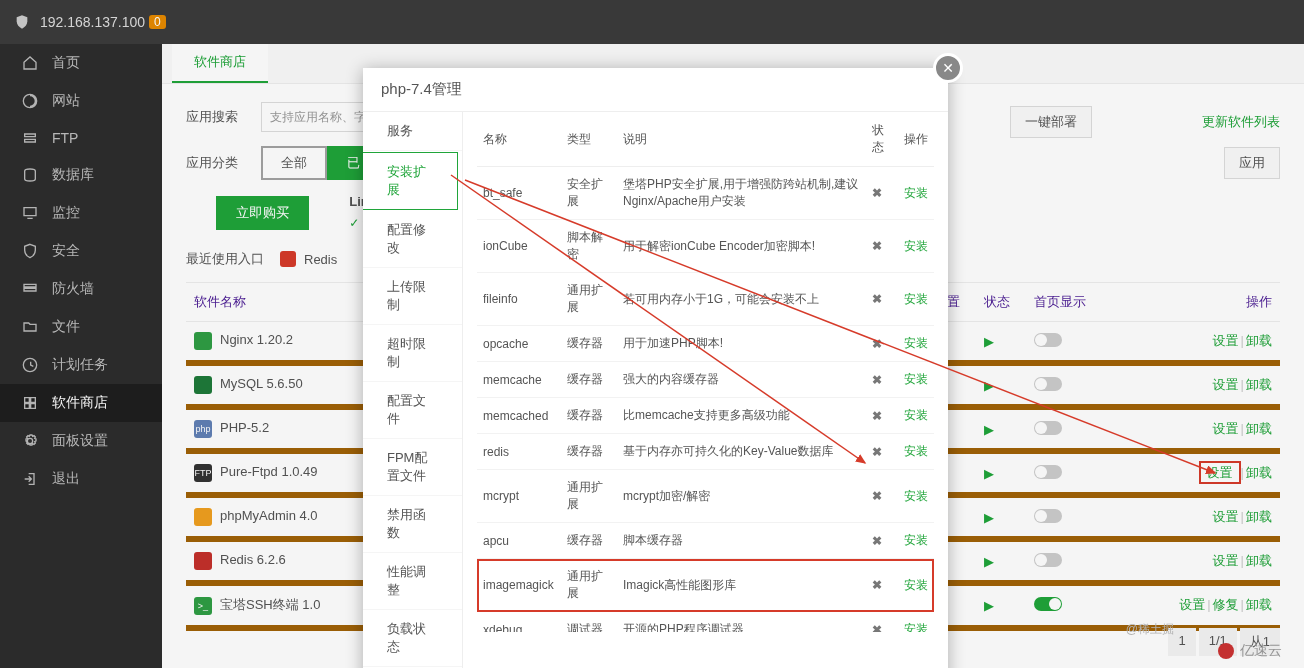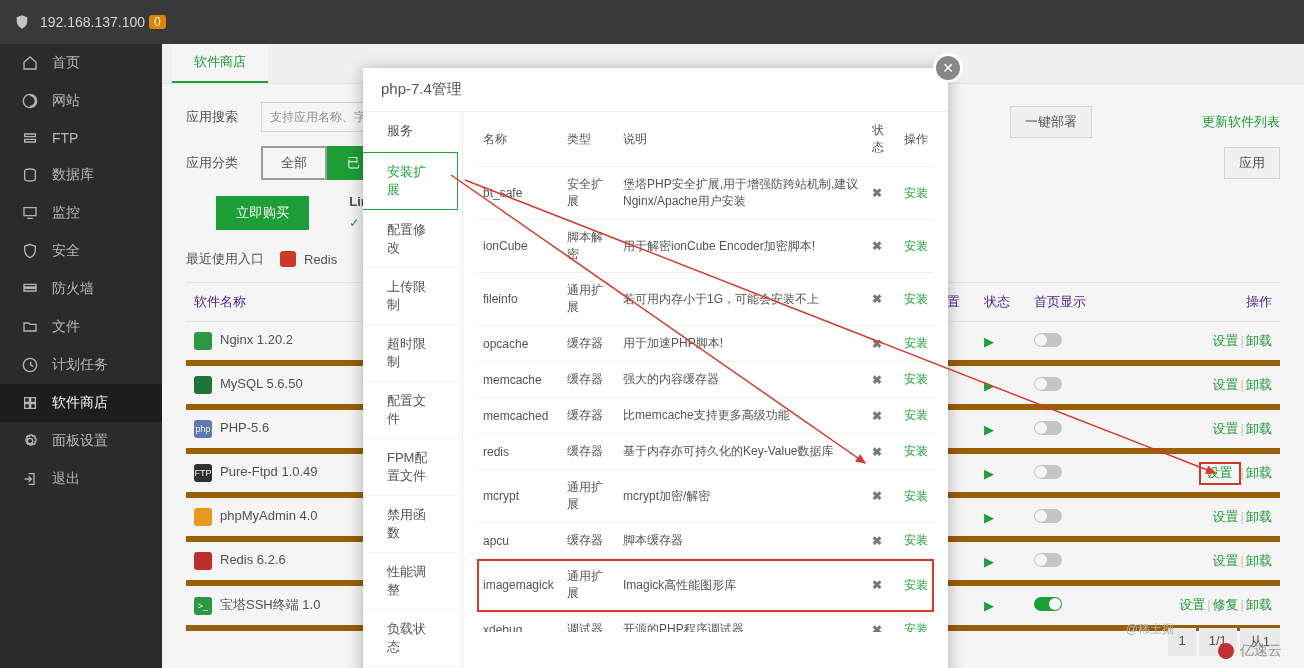--- a/index.html
+++ b/index.html
@@ -29,21 +29,21 @@
 .table { width:100%; border-collapse:collapse; font-size:13px; }
 .table th { text-align:left; padding:10px 8px; border-bottom:1px solid #eee; font-weight:500; color:#4c1d95; }
 .table td { padding:10px 8px; border-bottom:6px solid #a16207; }
 .sw-ico { width:18px; height:18px; border-radius:3px; margin-right:8px; vertical-align:middle; display:inline-block; }
 .folder { color:#e6a23c; cursor:pointer; }
 .play { color:#20a53a; cursor:pointer; }
 .toggle { width:28px; height:14px; border-radius:7px; background:#ccc; position:relative; display:inline-block; cursor:pointer; }
 .toggle::after { content:""; position:absolute; width:12px; height:12px; background:#fff; border-radius:50%; top:1px; left:1px; }
 .toggle.on { background:#20a53a; }
 .toggle.on::after { left:15px; }
-.link { color:#20a53a; cursor:pointer;font-family:Liberation Mono, monospace; }
+.link { color:#20a53a; cursor:pointer; }
 .sep { color:#ccc; margin:0 2px; }
 .right-head { position:absolute; right:24px; top:62px; display:flex; align-items:center; gap:110px; }
 .update-link { color:#20a53a; font-size:13px; cursor:pointer; }
 
 .mask { position:absolute; inset:0; background:rgba(0,0,0,0.04); z-index:5; }
 .modal { position:absolute; left:363px; top:68px; width:585px; background:#fff; box-shadow:0 2px 16px rgba(0,0,0,0.3); z-index:10; }
 .modal-close { position:absolute; right:-15px; top:-15px; width:30px; height:30px; border-radius:50%; background:#888; color:#fff; display:flex; align-items:center; justify-content:center; cursor:pointer; border:3px solid #fff; font-size:14px; }
 .modal-title { padding:12px 18px; font-size:15px; border-bottom:1px solid #eee; }
 .modal-body { display:flex; }
 .modal-nav { width:100px; border-right:1px solid #eee; }
@@ -234,21 +234,21 @@
           </tr>
           <tr>
             <td><span class="sw-ico" style="background:#1f7a3a;color:#fff;font-size:9px;text-align:center;line-height:18px"></span><span>MySQL 5.6.50</span></td>
             <td>官方</td>
             <td><span class="folder">📁</span></td>
             <td><span class="play">▶</span></td>
             <td><span class="toggle"></span></td>
             <td style="text-align:right"><span class="link">设置</span><span class="sep">|</span><span class="link">卸载</span></td>
           </tr>
           <tr>
-            <td><span class="sw-ico" style="background:#6181b6;color:#fff;font-size:9px;text-align:center;line-height:18px">php</span><span>PHP-5.6</span></td>
+            <td><span class="sw-ico" style="background:#6181b6;color:#fff;font-size:9px;text-align:center;line-height:18px">php</span><span>PHP-5.2</span></td>
             <td>官方</td>
             <td><span class="folder">📁</span></td>
             <td><span class="play">▶</span></td>
             <td><span class="toggle"></span></td>
             <td style="text-align:right"><span class="link">设置</span><span class="sep">|</span><span class="link">卸载</span></td>
           </tr>
           <tr>
             <td><span class="sw-ico" style="background:#333;color:#fff;font-size:9px;text-align:center;line-height:18px">FTP</span><span>Pure-Ftpd 1.0.49</span></td>
             <td>官方</td>
             <td><span class="folder">📁</span></td>

